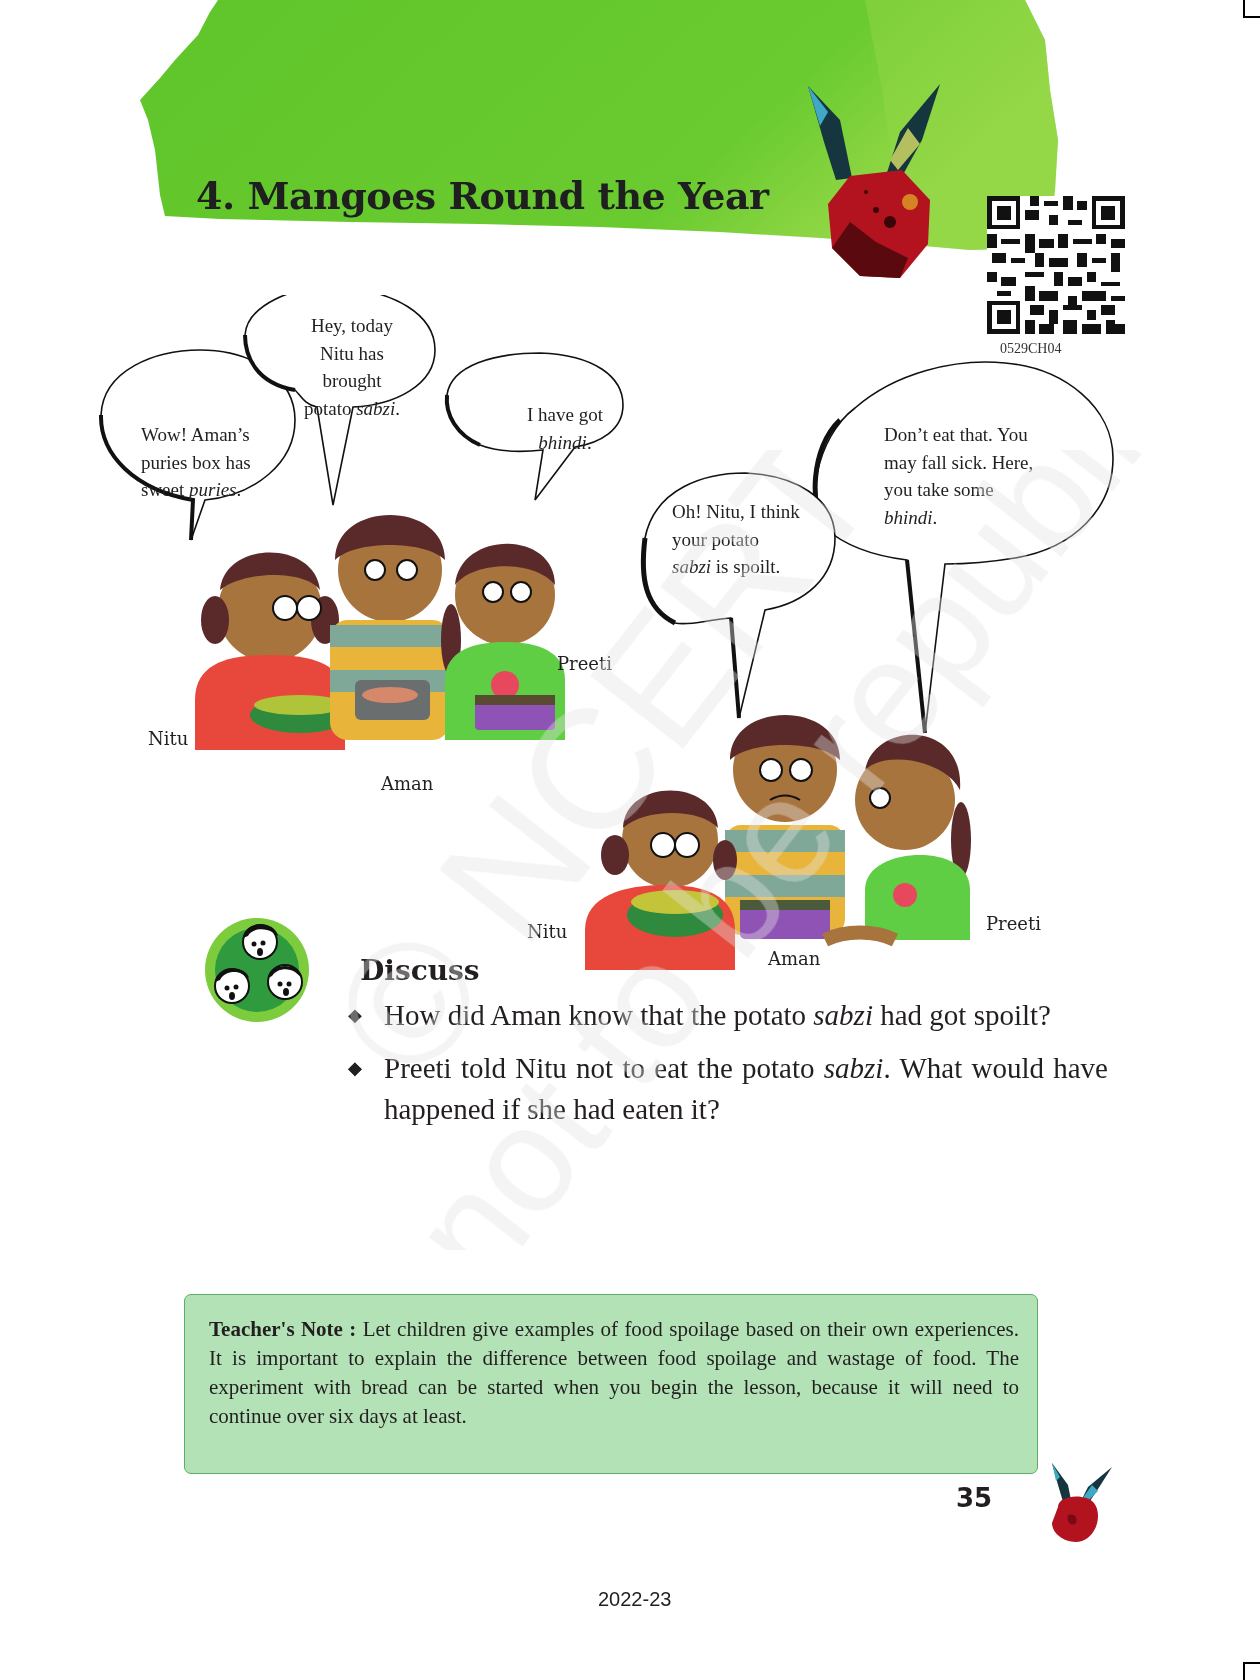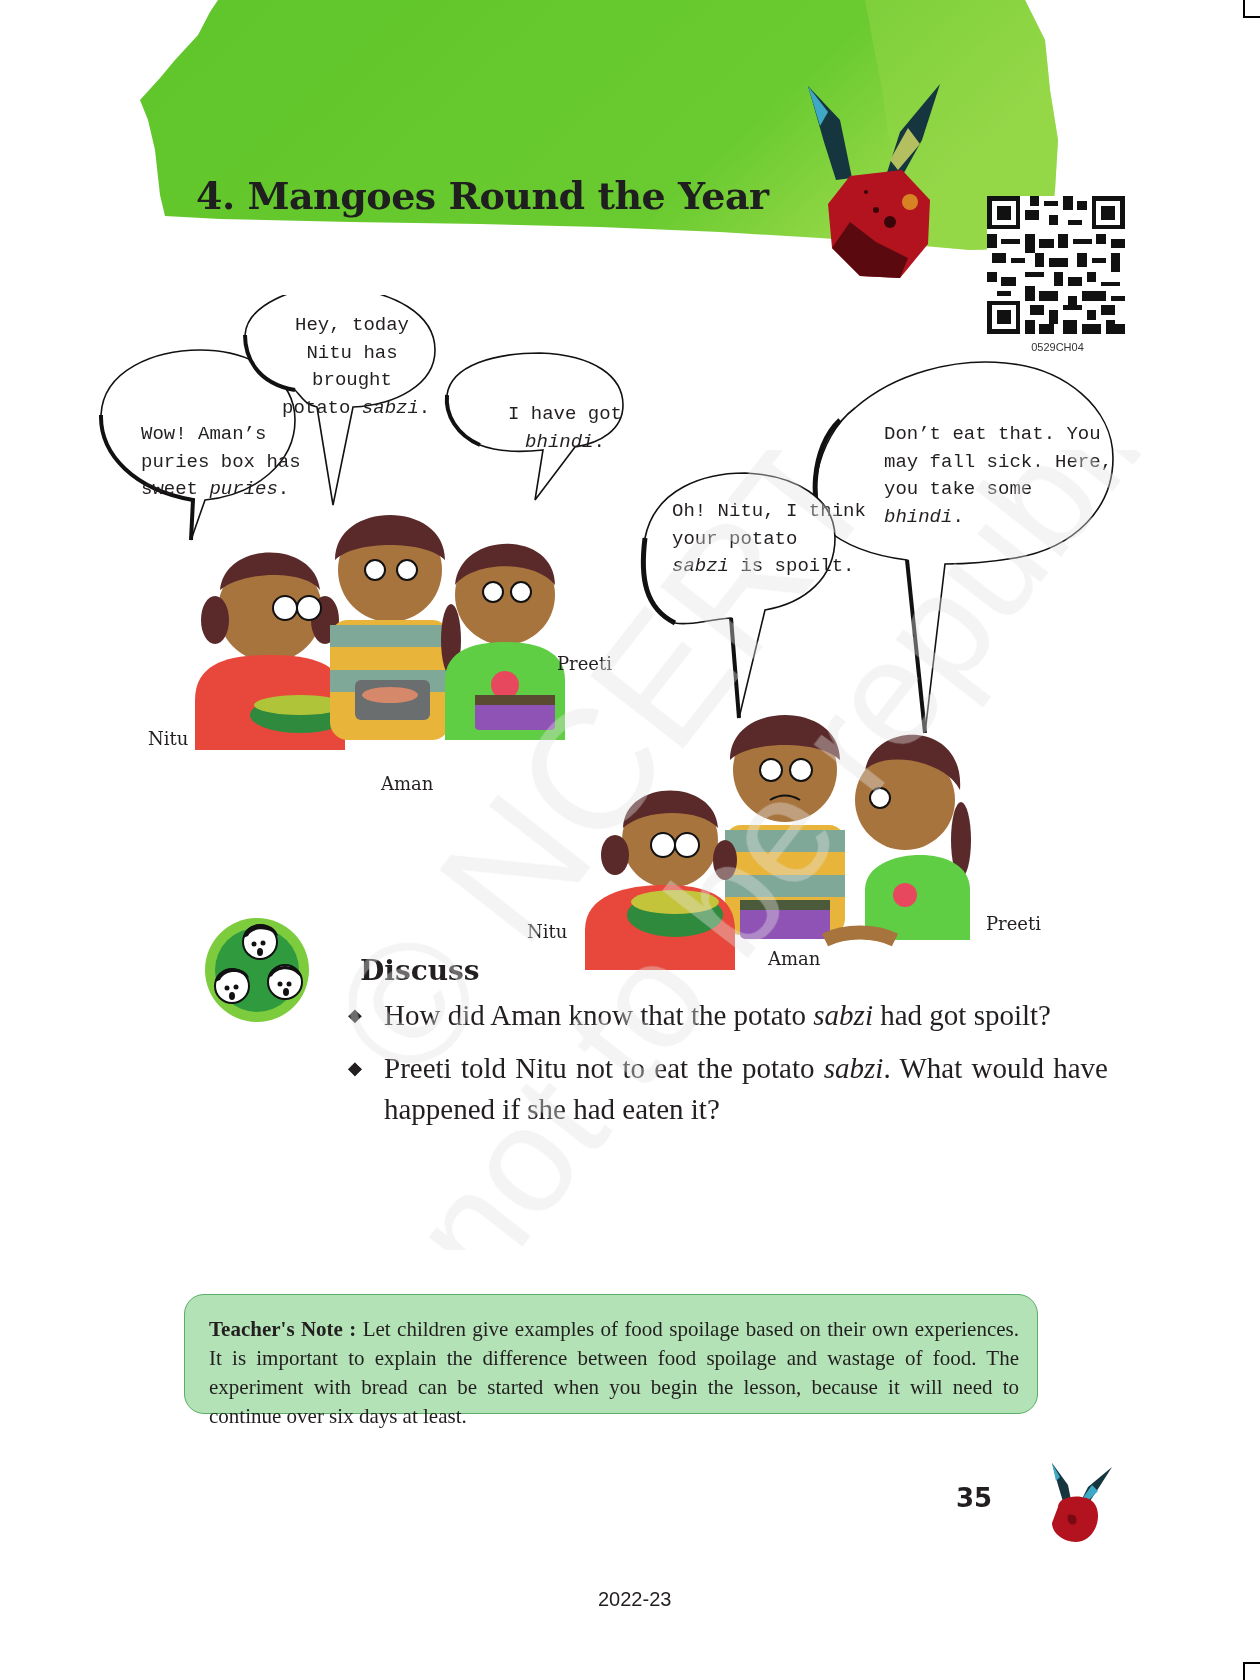--- a/index.html
+++ b/index.html
@@ -6,37 +6,37 @@
   body { width:1260px; height:1680px; background:#ffffff; position:relative; overflow:hidden; font-family:"DejaVu Serif", serif; color:#231f20; }
   .abs { position:absolute; }
   .crop-mark { position:absolute; border-color:#000; border-style:solid; }
   .crop-tr { left:1243px; top:0; width:17px; height:16px; border-width:0 0 2px 2px; }
   .crop-br { left:1243px; top:1662px; width:17px; height:18px; border-width:2px 0 0 2px; }
 
   .banner { left:120px; top:0; width:1000px; height:290px; }
   .title { left:196px; top:148px; font-family:"DejaVu Serif", serif; font-weight:bold; font-size:38px; color:#1f1f1f; letter-spacing:-0.5px; white-space:nowrap; }
 
   .qr { left:986px; top:196px; width:140px; height:138px; }
-  .qr-code { left:1000px; top:341px; font-family:Liberation Sans, sans-serif; font-size:11px; color:#333; width:115px; text-align:center; }
-
-  .bubble-text { position:absolute; font-family:Liberation Mono, monospace; font-size:19px; line-height:27.5px; color:#231f20; white-space:nowrap; }
+  .qr-code { left:1000px; top:341px; font-family:Liberation Serif, serif; font-size:14px; color:#333; width:115px; }
+
+  .bubble-text { position:absolute; font-family:Liberation Serif, serif; font-size:19px; line-height:27.5px; color:#231f20; white-space:nowrap; }
   .bubble-text.center { text-align:center; }
   .illus { position:absolute; }
 
   .label { position:absolute; font-family:"DejaVu Serif", serif; font-weight:normal; font-size:18px; color:#231f20; }
 
   .discuss-icon { left:200px; top:910px; width:115px; height:115px; }
   .discuss-title { left:346px; top:940px; font-family:"DejaVu Serif", serif; font-weight:bold; font-size:28px; color:#231f20; }
 
   .questions { left:348px; top:995px; width:760px; list-style:none; margin:0; padding:0; }
   .questions li { position:relative; padding-left:36px; font-family:"Liberation Serif", serif; font-size:29px; line-height:41px; margin-bottom:12px; text-align:justify; color:#231f20; }
   .questions li .bullet { position:absolute; left:0; top:0; font-size:18px; line-height:41px; }
   .questions li i { font-style:italic; }
 
-  .note { left:184px; top:1294px; width:854px; height:120px; background:#b2e2b5; border:1.5px solid #5aae66; border-radius:20px; box-sizing:border-box; padding:20px 18px 0 24px; }
+  .note { left:184px; top:1294px; width:854px; height:180px; background:#b2e2b5; border:1.5px solid #5aae66; border-radius:7px; box-sizing:border-box; padding:20px 18px 0 24px; }
   .note-text { font-family:"Liberation Serif", serif; font-size:21px; line-height:29px; color:#231f20; text-align:justify; }
   .note-text b { font-weight:bold; }
 
   .page-num { left:956px; top:1483px; font-family:"DejaVu Sans", sans-serif; font-weight:bold; font-size:26px; color:#231f20; }
   .year { left:598px; top:1588px; font-family:"Liberation Sans", sans-serif; font-size:20px; color:#231f20; }
 
   .watermark { left:180px; top:450px; width:1000px; height:800px; pointer-events:none; }
 </style>
 </head>
 <body>

